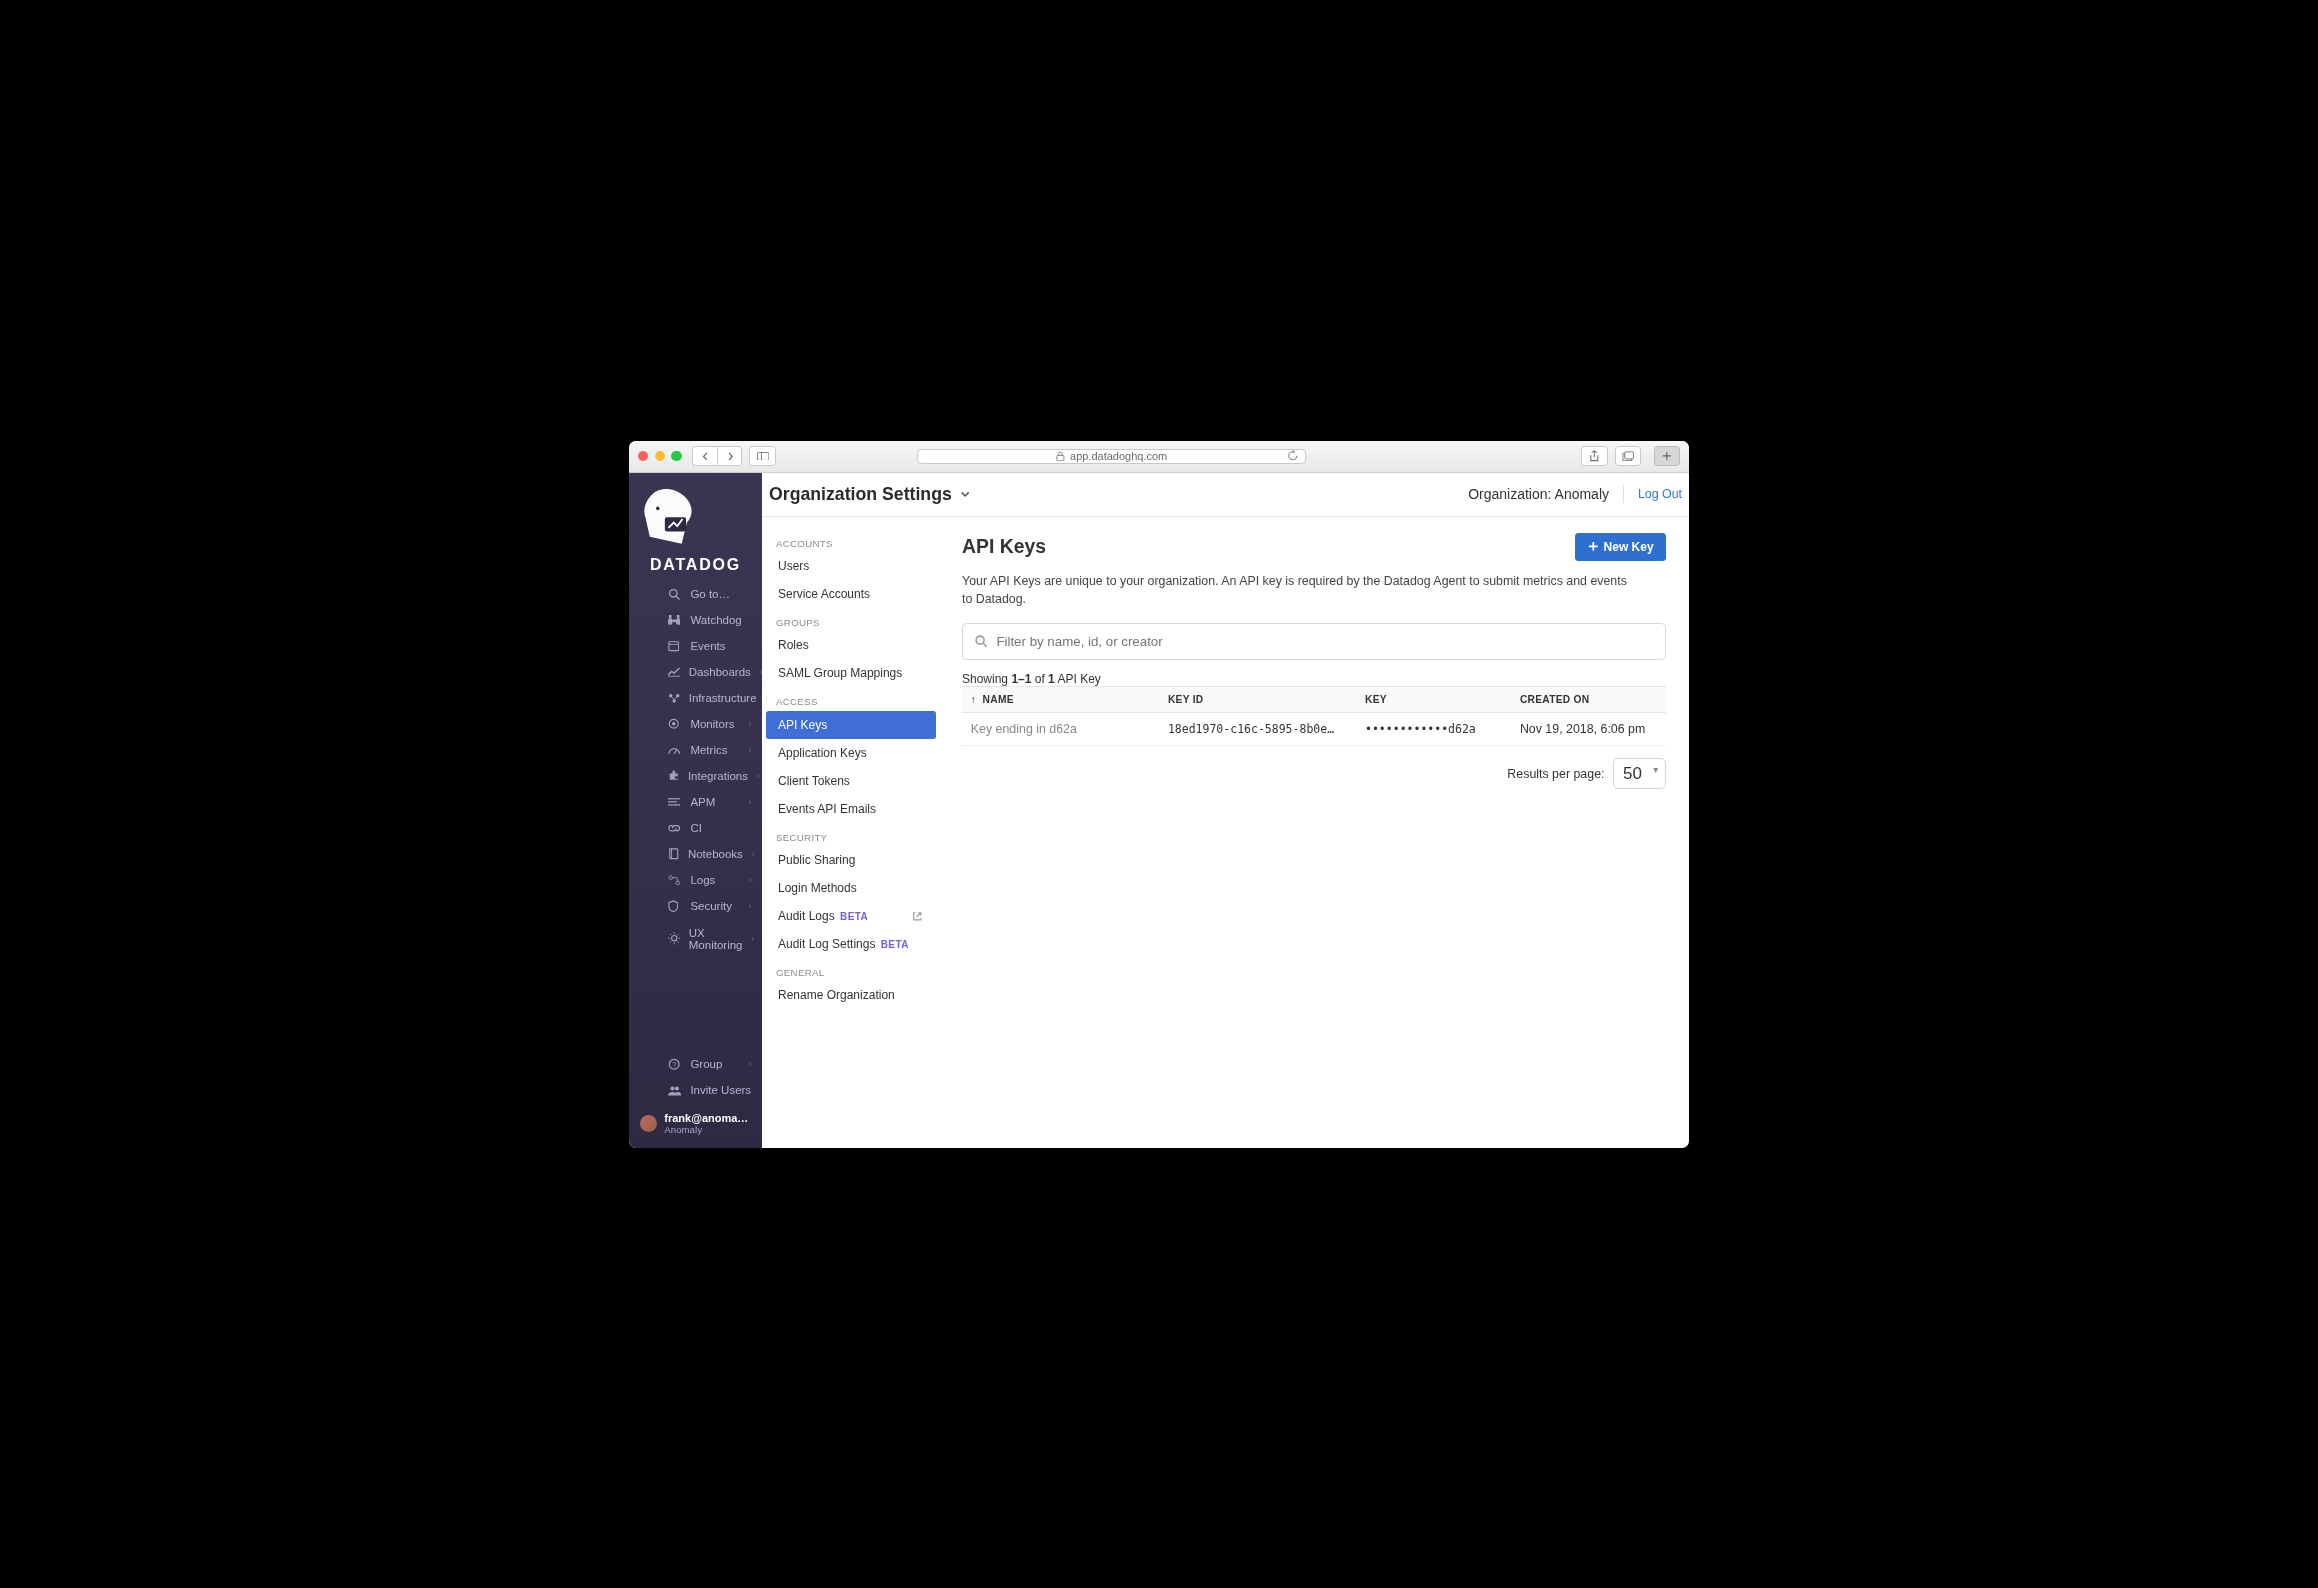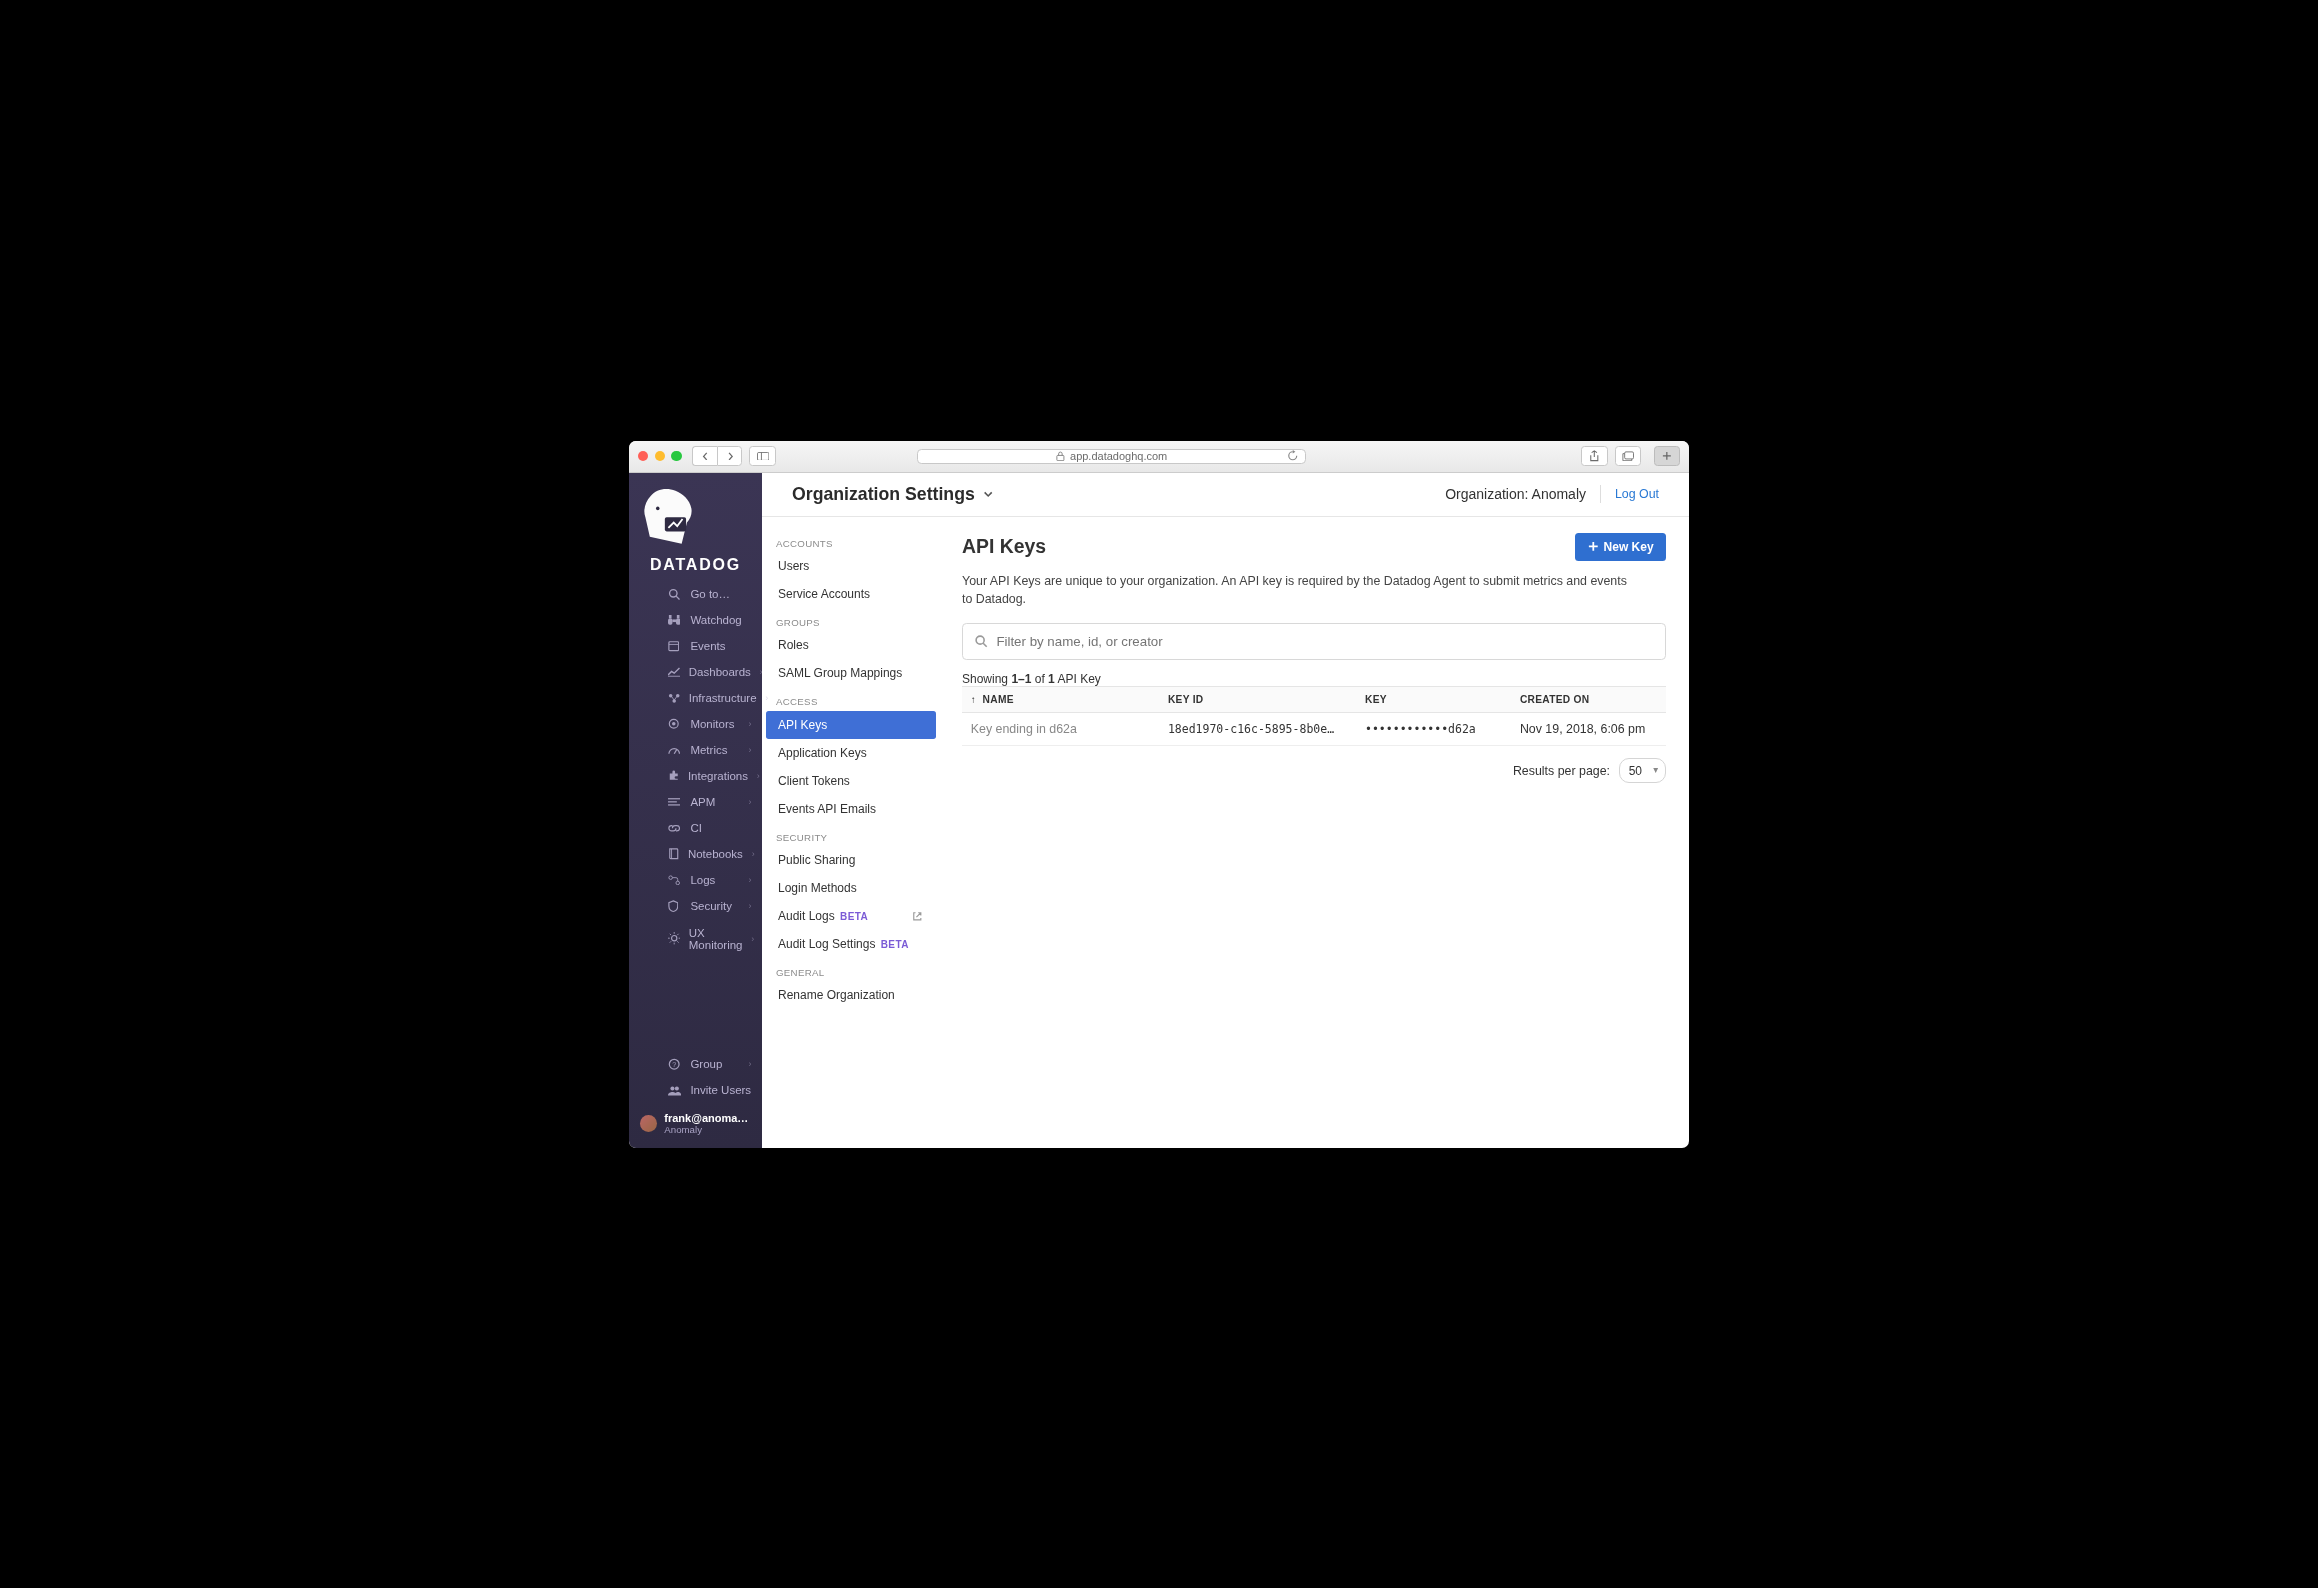--- a/index.html
+++ b/index.html
@@ -106,21 +106,21 @@
   .subnav-item.active{ background:#3f6fd6; color:#fff; border-radius:2.7px; margin:0 3.5px; padding-left:12.4px;}
   .badge{ font-size:10px; font-weight:700; color:#7b5bd6; letter-spacing:0.4px;}
   .ext-icon{margin-left:auto; color:#9a9a9a;}
 
   
   .maincol{flex:1; display:flex; flex-direction:column; overflow:hidden;}
 
   
   .header{
     height:44px; border-bottom:0.9px solid #e6e6e6;
-    display:flex; align-items:center; padding:0 30px; gap:14px;
+    display:flex; align-items:center; padding:0 7px; gap:14px;
   }
   .header h1{font-size:17.7px; font-weight:600; color:#2b2b2b; display:flex; align-items:center; gap:7px;}
   .header .hspacer{flex:1;}
   .header .org{color:#333; font-size:14px;}
   .header .divider{width:0.9px;height:17.7px;background:#ddd;}
   .header .logout{color:#2878d4; font-size:12.4px; cursor:pointer;}
 
   .splitbody{flex:1; display:flex; overflow:hidden;}
 
   .content{flex:1; padding:16px 23px; overflow:auto; color:#333;}
@@ -143,22 +143,22 @@
   thead th{
     text-align:left; font-size:10.2px; font-weight:700; color:#333;
     border-top:0.9px solid #e5e5e5; border-bottom:0.9px solid #e5e5e5;
     padding:7px 8.8px; background:#fafafa; letter-spacing:0.3px;
   }
   tbody td{padding:8.8px 8.8px; border-bottom:0.9px solid #eee; font-size:12.4px;}
   .mono{font-family:ui-monospace,Menlo,Consolas,monospace; font-size:11.5px; color:#333;}
   .muted{color:#888;}
   .results-row{display:flex; justify-content:flex-end; align-items:center; gap:8.8px; margin-top:12.4px; font-size:12.4px; color:#333;}
   .select{
-    border:0.9px solid #d5d5d5; border-radius:10px; padding:4.4px 23px 4.4px 8.8px;
-    position:relative; background:#fff; cursor:pointer; font-size:12px;
+    border:0.9px solid #d5d5d5; border-radius:5px; padding:4.4px 23px 4.4px 8.8px;
+    position:relative; background:#fff; cursor:pointer; font-size:17px;
   }
   .select::after{content:"▾"; position:absolute; right:7px; color:#888; font-size:9.7px;}
 
   svg{display:block;}
 </style>
 </head>
 <body>
 
 <div class="window">
 

